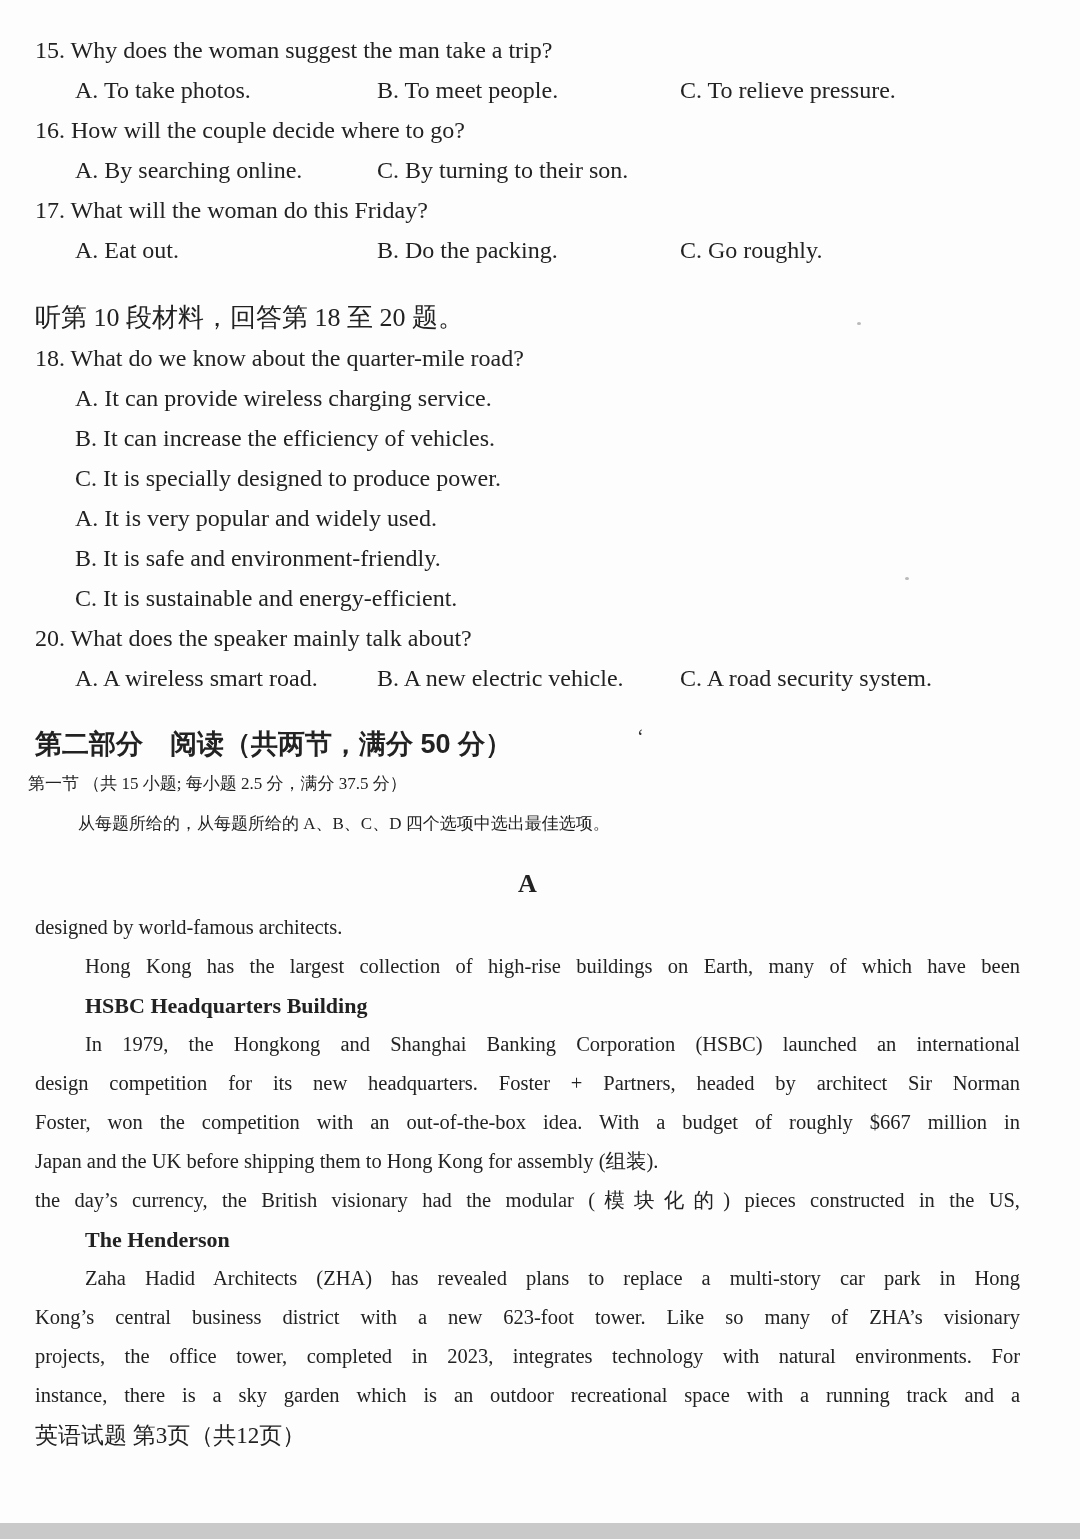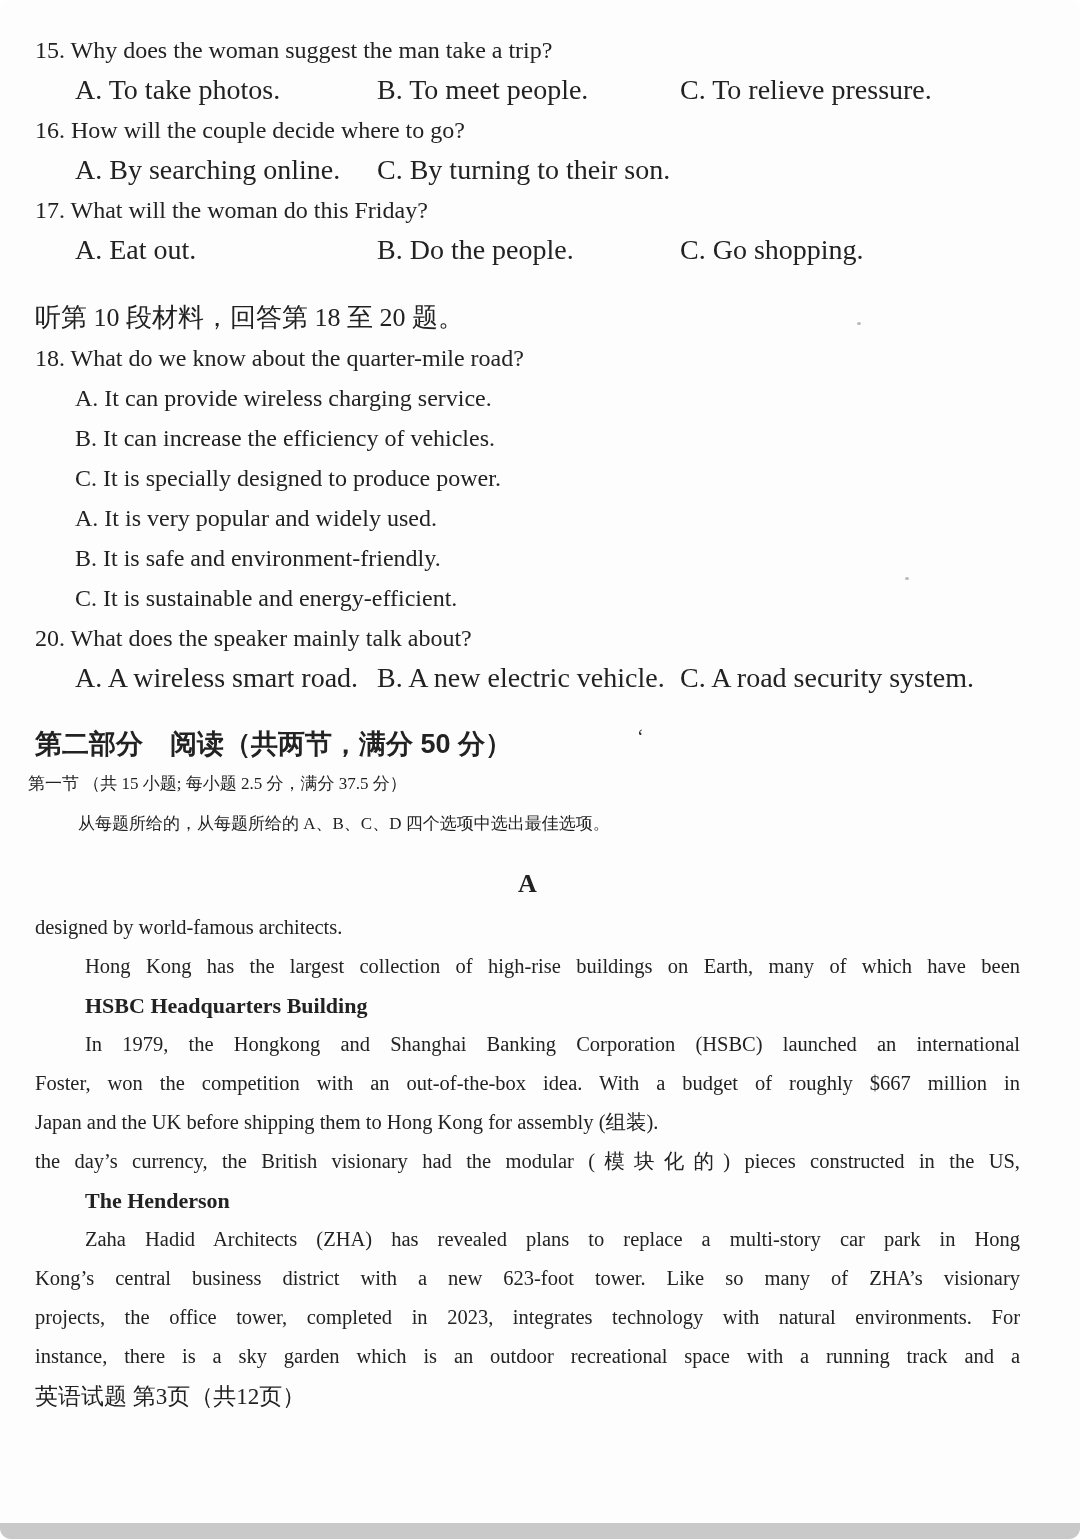--- a/index.html
+++ b/index.html
@@ -4,38 +4,37 @@
 <style>
   html, body { margin: 0; padding: 0; background: #ffffff; }
   .page {
     position: relative;
     width: 1080px;
     height: 1539px;
     background: #fdfdfd;
     overflow: hidden;
     font-family: "Liberation Serif", "DejaVu Serif", serif;
     color: #222222;
-    border-radius: 11px;
   }
   
   .qline {
     margin-left: 35px;
     width: 1010px;
     height: 40px;
     line-height: 40px;
     font-size: 24px;
     white-space: nowrap;
   }
   .qline.first { margin-top: 30px; }
   .opt-stacked { padding-left: 40px; }
   .optrow {
     margin-left: 75px;
     height: 40px;
     line-height: 40px;
-    font-size: 28px;
+    font-size: 24px;
     display: flex;
     white-space: nowrap;
   }
   .optrow .c1 { width: 302px; flex: none; }
   .optrow .c2 { width: 303px; flex: none; }
   .optrow .c3 { flex: 1; }
   
   .cjk-note {
     margin-top: 28px;
     margin-left: 35px;
@@ -140,22 +139,22 @@
 
   <div class="qline">16. How will the couple decide where to go?</div>
   <div class="optrow">
     <span class="c1">A. By searching online.</span>
     <span class="c3">C. By turning to their son.</span>
   </div>
 
   <div class="qline">17. What will the woman do this Friday?</div>
   <div class="optrow">
     <span class="c1">A. Eat out.</span>
-    <span class="c2">B. Do the people.</span>
-    <span class="c3">C. Go shopping.</span>
+    <span class="c2">B. Do the packing.</span>
+    <span class="c3">C. Go roughly.</span>
   </div>
 
   <div class="cjk-note">听第 10 段材料，回答第 18 至 20 题。</div>
 
   <div class="qline">18. What do we know about the quarter-mile road?</div>
   <div class="qline opt-stacked">A. It can provide wireless charging service.</div>
   <div class="qline opt-stacked">B. It can increase the efficiency of vehicles.</div>
   <div class="qline opt-stacked">C. It is specially designed to produce power.</div>
 
   <div class="qline opt-stacked">A. It is very popular and widely used.</div>
@@ -175,20 +174,21 @@
 
   <div class="passage-label">A</div>
 
   <div class="passage">
     <div class="pline lastline">designed by world-famous architects.</div>
     <div class="pline indent">Hong Kong has the largest collection of high-rise buildings on Earth, many of which have been</div>
 
     <div class="p-heading">HSBC Headquarters Building</div>
 
     <div class="pline indent">In 1979, the Hongkong and Shanghai Banking Corporation (HSBC) launched an international</div>
+    <div class="pline">design competition for its new headquarters. Foster + Partners, headed by architect Sir Norman</div>
     <div class="pline">Foster, won the competition with an out-of-the-box idea. With a budget of roughly $667 million in</div>
     <div class="pline lastline">Japan and the UK before shipping them to Hong Kong for assembly (组装).</div>
     <div class="pline">the day’s currency, the British visionary had the modular (模块化的) pieces constructed in the US,</div>
 
     <div class="p-heading">The Henderson</div>
 
     <div class="pline indent">Zaha Hadid Architects (ZHA) has revealed plans to replace a multi-story car park in Hong</div>
     <div class="pline">Kong’s central business district with a new 623-foot tower. Like so many of ZHA’s visionary</div>
     <div class="pline">projects, the office tower, completed in 2023, integrates technology with natural environments. For</div>
     <div class="pline">instance, there is a sky garden which is an outdoor recreational space with a running track and a</div>

